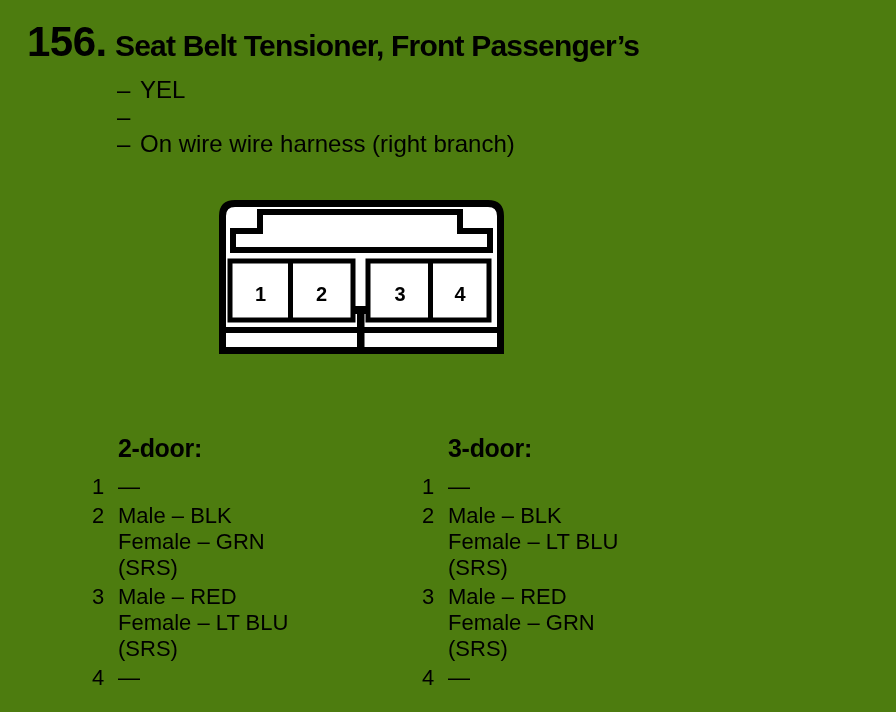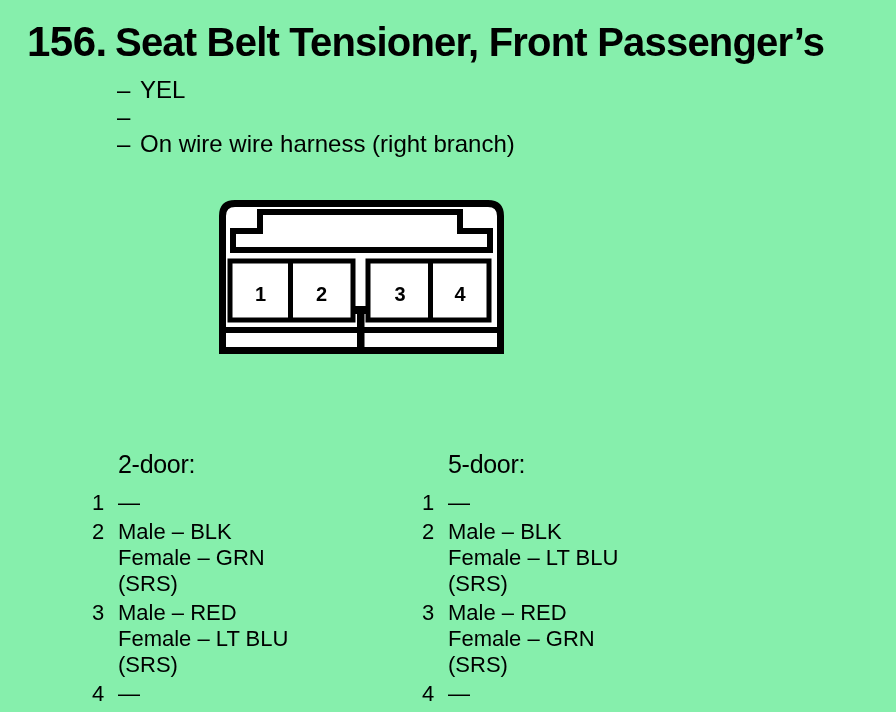--- a/index.html
+++ b/index.html
@@ -4,21 +4,21 @@
 <style>
   html, body {
     margin: 0;
     padding: 0;
     background: #ffffff;
   }
   .page {
     position: relative;
     width: 896px;
     height: 712px;
-    background: #86efac;
+    background: #4d7c0f;
     color: #000000;
     font-family: "Liberation Sans", sans-serif;
     overflow: hidden;
   }
 
   
   .title-row {
     position: absolute;
     left: 27px;
     top: 18px;
@@ -28,21 +28,21 @@
   }
   .title-num {
     display: inline-block;
     width: 88px;
     font-size: 42px;
     font-weight: bold;
     letter-spacing: -0.5px;
   }
   .title-text {
     margin: 0;
-    font-size: 40px;
+    font-size: 30px;
     font-weight: bold;
     letter-spacing: -0.8px;
   }
 
   
   .notes {
     position: absolute;
     left: 117px;
     top: 76px;
     margin: 0;
@@ -82,23 +82,23 @@
 
   
   .variant-col {
     position: absolute;
     top: 433px;
     width: 310px;
   }
   .variant-col.left  { left: 92px; }
   .variant-col.right { left: 422px; }
   .variant-heading {
-    margin: 16px 0 11px 26px;
+    margin: 0 0 11px 26px;
     font-size: 25px;
-    font-weight: normal;
+    font-weight: bold;
     line-height: 30px;
     letter-spacing: -0.3px;
   }
   .pin-row {
     display: flex;
     margin-bottom: 3px;
     font-size: 22px;
     line-height: 26px;
   }
   .pin-num {
@@ -186,21 +186,21 @@
 
     <div class="pin-row">
       <span class="pin-num">4</span>
       <div class="pin-lines">
         <div>—</div>
       </div>
     </div>
   </section>
 
   <section class="variant-col right">
-    <h2 class="variant-heading">5-door:</h2>
+    <h2 class="variant-heading">3-door:</h2>
 
     <div class="pin-row">
       <span class="pin-num">1</span>
       <div class="pin-lines">
         <div>—</div>
       </div>
     </div>
 
     <div class="pin-row">
       <span class="pin-num">2</span>

